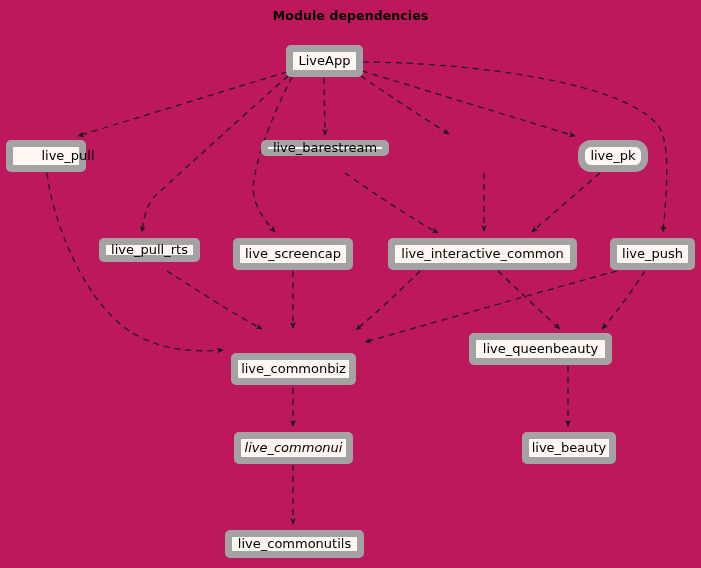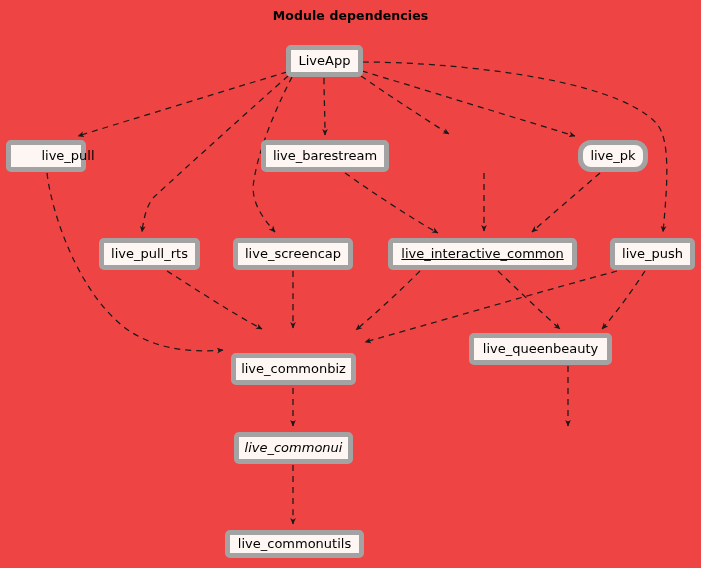--- a/index.html
+++ b/index.html
@@ -11,21 +11,21 @@
   body {
     width: 701px;
     height: 568px;
     font-family: "DejaVu Sans", sans-serif;
     overflow: hidden;
   }
   #graph-root {
     position: relative;
     width: 701px;
     height: 568px;
-    background: #ef4444;
+    background: #be185d;
   }
   #graph-title {
     position: absolute;
     left: 0;
     top: 8px;
     width: 701px;
     text-align: center;
     font-size: 12.5px;
     font-weight: bold;
     color: #000000;
@@ -44,21 +44,21 @@
     position: absolute;
     left: 0;
     top: 0;
     width: 701px;
     height: 568px;
   }
   .node {
     position: absolute;
     box-sizing: border-box;
     background: #fdf6f2;
-    border: 5px solid #a3a3a3;
+    border: 7px solid #a3a3a3;
     border-radius: 5px;
     display: flex;
     align-items: center;
     justify-content: center;
     font-size: 13px;
     color: #000000;
     white-space: nowrap;
     user-select: none;
   }
   .node-label {
@@ -125,45 +125,48 @@
     </g>
   </svg>
 
   <div id="node-layer">
     <div class="node" style="left:286px;top:45px;width:77px;height:32px;">
       <span class="node-label">LiveApp</span>
     </div>
     <div class="node" style="left:6px;top:140px;width:80px;height:32px;padding-left:44px;">
       <span class="node-label">live_pull</span>
     </div>
-    <div class="node" style="left:261px;top:140px;width:128px;height:32px;">
+    <div class="node" style="left:261px;top:140px;width:128px;height:16px;">
       <span class="node-label">live_barestream</span>
     </div>
     <div class="node" style="left:578px;top:140px;width:70px;height:32px;border-radius:13px;">
       <span class="node-label">live_pk</span>
     </div>
-    <div class="node" style="left:99px;top:238px;width:101px;height:32px;">
+    <div class="node" style="left:99px;top:238px;width:101px;height:24px;">
       <span class="node-label">live_pull_rts</span>
     </div>
     <div class="node" style="left:233px;top:238px;width:120px;height:32px;">
       <span class="node-label">live_screencap</span>
     </div>
-    <div class="node" style="left:388px;top:238px;width:189px;height:32px;text-decoration:underline;">
+    <div class="node" style="left:388px;top:238px;width:189px;height:32px;">
       <span class="node-label">live_interactive_common</span>
     </div>
     <div class="node" style="left:610px;top:238px;width:85px;height:32px;">
       <span class="node-label">live_push</span>
     </div>
     <div class="node" style="left:231px;top:333px;width:125px;height:32px;margin-top:20px;">
       <span class="node-label">live_commonbiz</span>
     </div>
     <div class="node" style="left:469px;top:333px;width:143px;height:32px;">
       <span class="node-label">live_queenbeauty</span>
     </div>
     <div class="node" style="left:234px;top:432px;width:119px;height:32px;font-style:italic;">
       <span class="node-label">live_commonui</span>
     </div>
+    <div class="node" style="left:522px;top:432px;width:94px;height:32px;">
+      <span class="node-label">live_beauty</span>
+    </div>
     <div class="node" style="left:225px;top:530px;width:139px;height:28px;">
       <span class="node-label">live_commonutils</span>
     </div>
   </div>
 
 </div>
 
 </body></html>

